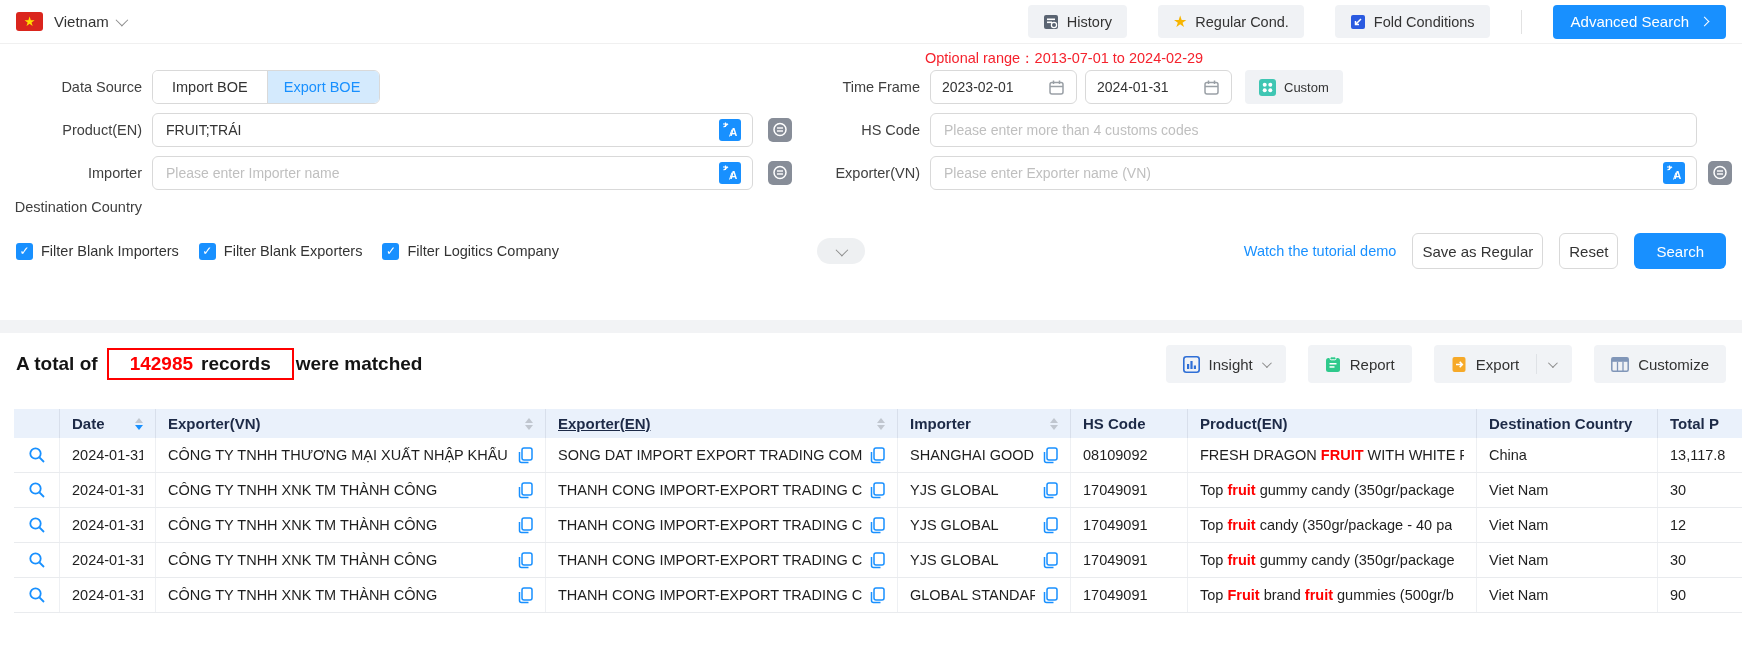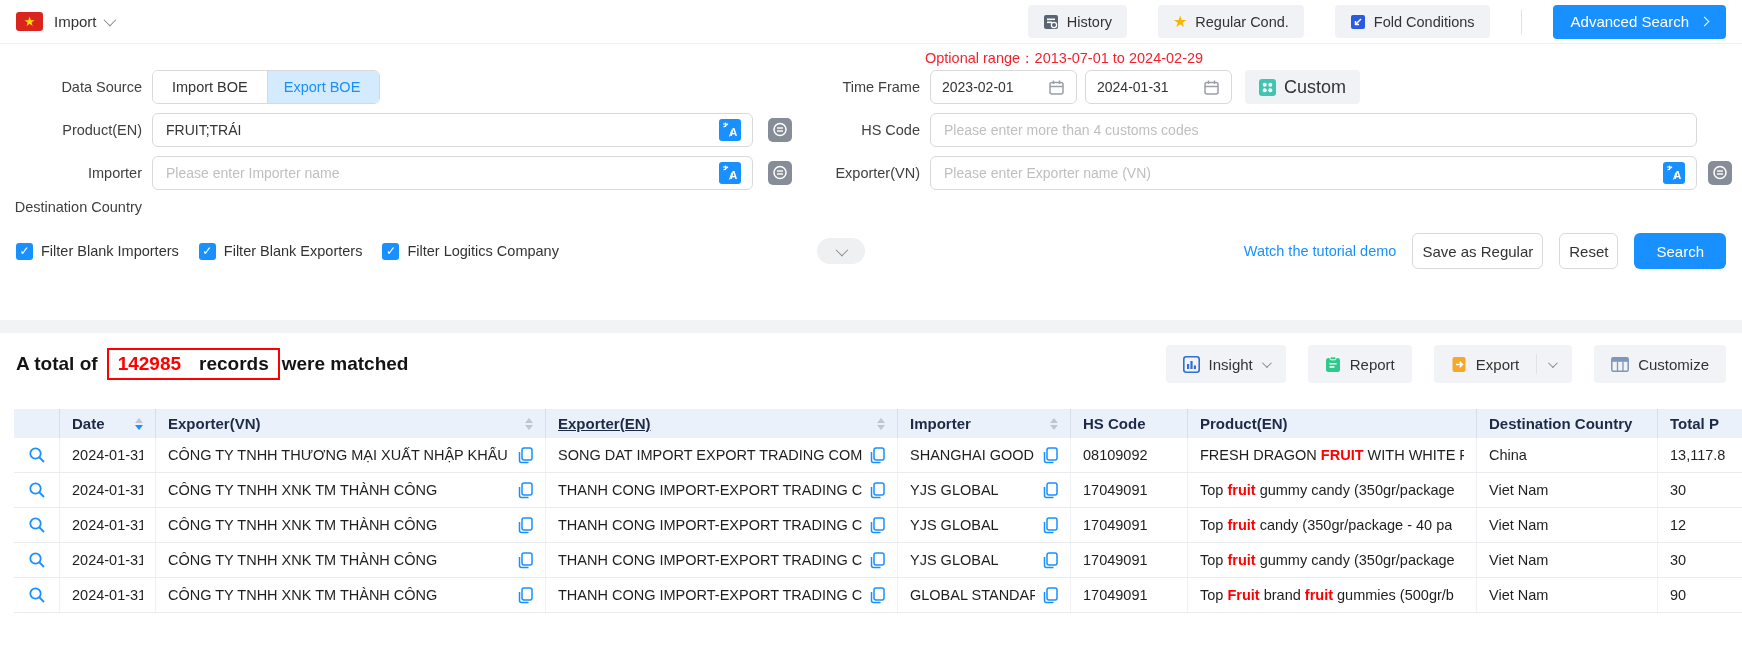--- a/index.html
+++ b/index.html
@@ -31,40 +31,40 @@
   .inp input{border:none;outline:none;flex:1;font:inherit;color:#333;background:transparent;min-width:0;}
   .inp input::placeholder{color:#bfbfbf;}
   .w-left{width:601px;}
   .w-right{width:767px;}
   .seg{display:flex;height:34px;border:1px solid #d9d9d9;border-radius:6px;overflow:hidden;box-sizing:border-box;}
   .seg-item{padding:0 19px;display:flex;align-items:center;font-size:14.5px;background:#fff;cursor:pointer;}
   .seg-item:first-child{border-right:1px solid #d9d9d9;}
   .seg-item.active{background:#d4eafd;color:#1890ff;border:none;padding-left:16px;}
   .date-inp{width:147px;justify-content:space-between;}
   .gap8{margin-left:8px;}
-  .custom-btn{height:34px;background:#f0f2f5;border:none;border-radius:4px;padding:4px 14px;display:inline-flex;align-items:center;gap:8px;font-size:18px;color:#333;margin-left:13px;font-family:inherit;cursor:pointer;}
+  .custom-btn{height:34px;background:#f0f2f5;border:none;border-radius:4px;padding:4px 14px;display:inline-flex;align-items:center;gap:8px;font-size:13px;color:#333;margin-left:13px;font-family:inherit;cursor:pointer;}
   .sq-icon{flex:none;display:inline-flex;}
   .icon-btn{width:26px;height:26px;border:none;background:transparent;padding:0;margin-left:14px;display:inline-flex;align-items:center;justify-content:center;cursor:pointer;}
   .select-chevron{margin-left:auto;}
   
   .cbrow{display:flex;align-items:center;margin-top:18px;padding:0 16px;}
   .cb-wrap{display:flex;align-items:center;margin-right:20px;cursor:pointer;}
   .cb{width:17px;height:17px;background:#1890ff;border-radius:3px;color:#fff;font-size:12px;display:flex;align-items:center;justify-content:center;margin-right:8px;flex:none;}
   .cb-label{font-size:14.5px;}
   .collapse-pill{width:48px;height:26px;background:#eef0f2;border:none;border-radius:14px;display:flex;align-items:center;justify-content:center;margin-left:238px;cursor:pointer;}
   .right-actions{margin-left:auto;display:flex;align-items:center;gap:16px;}
   .link{color:#1890ff;font-size:14.5px;text-decoration:none;cursor:pointer;}
   .btn-plain{height:36px;border:1px solid #d9d9d9;border-radius:6px;background:#fff;padding:0 9px;font-size:15px;color:#333;font-family:inherit;cursor:pointer;}
   .btn-primary{height:36px;border:none;border-radius:6px;background:#1890ff;padding:0 22px;font-size:15px;color:#fff;font-family:inherit;cursor:pointer;}
   
   .band{height:13px;background:#f2f3f5;margin-top:51px;}
   
   .summary{display:flex;align-items:center;padding:12px 16px 0 16px;}
   .sum-text{font-size:19px;font-weight:bold;color:#141414;display:flex;align-items:center;}
-  .red-box{border:2px solid #f00;padding:3px 9px;display:inline-flex;gap:18px;margin:0 2px 0 9px;}
+  .red-box{border:2px solid #f00;padding:3px 21px;display:inline-flex;gap:8px;margin:0 2px 0 9px;}
   .count{color:#f00;}
   .toolbar{margin-left:auto;display:flex;align-items:center;gap:22px;}
   .tool-btn{height:38px;background:#f1f3f6;border:none;border-radius:4px;display:inline-flex;align-items:center;gap:9px;padding:0 17px;font-size:15px;color:#333;font-family:inherit;cursor:pointer;}
   .tool-btn .sep{width:1px;height:20px;background:#dfe2e6;margin:0 2px 0 8px;}
   
   .tablewrap{margin:26px 0 0 14px;width:1728px;overflow:hidden;}
   .thead{display:flex;background:#eaf1fb;height:29px;}
   .th{display:flex;align-items:center;padding:0 12px;border-right:1px solid #d8dfeb;box-sizing:border-box;font-weight:bold;font-size:15px;color:#1d2a47;flex:none;overflow:hidden;white-space:nowrap;}
   .sorters{margin-left:auto;display:flex;flex-direction:column;padding-left:10px;}
   .car{width:0;height:0;border-left:4px solid transparent;border-right:4px solid transparent;display:block;}
@@ -77,21 +77,21 @@
   .cell-text{overflow:hidden;white-space:nowrap;}
   .copy-btn{margin-left:auto;flex:none;background:none;border:none;padding:0 0 0 8px;display:inline-flex;cursor:pointer;}
   .hl{color:#f00;font-weight:bold;}
 </style>
 </head>
 <body>
 
 <div class="topbar">
   <div style="display:flex;align-items:center;cursor:pointer;">
     <span class="flag">★</span>
-    <span class="country-name">Import</span>
+    <span class="country-name">Vietnam</span>
     <span class="chev"></span>
   </div>
   <div class="topbar-right">
     <button class="tb-btn">
       <span class="sq-icon">
         <svg width="16" height="16">
             <rect x="1" y="1" width="14" height="14" rx="2" fill="#5a6472"></rect>
             <rect x="4" y="4.5" width="8" height="1.6" fill="#fff"></rect>
             <rect x="4" y="7.5" width="5" height="1.6" fill="#fff"></rect>
             <circle cx="11" cy="11" r="2.6" fill="#5a6472" stroke="#fff" stroke-width="1.2"></circle>

